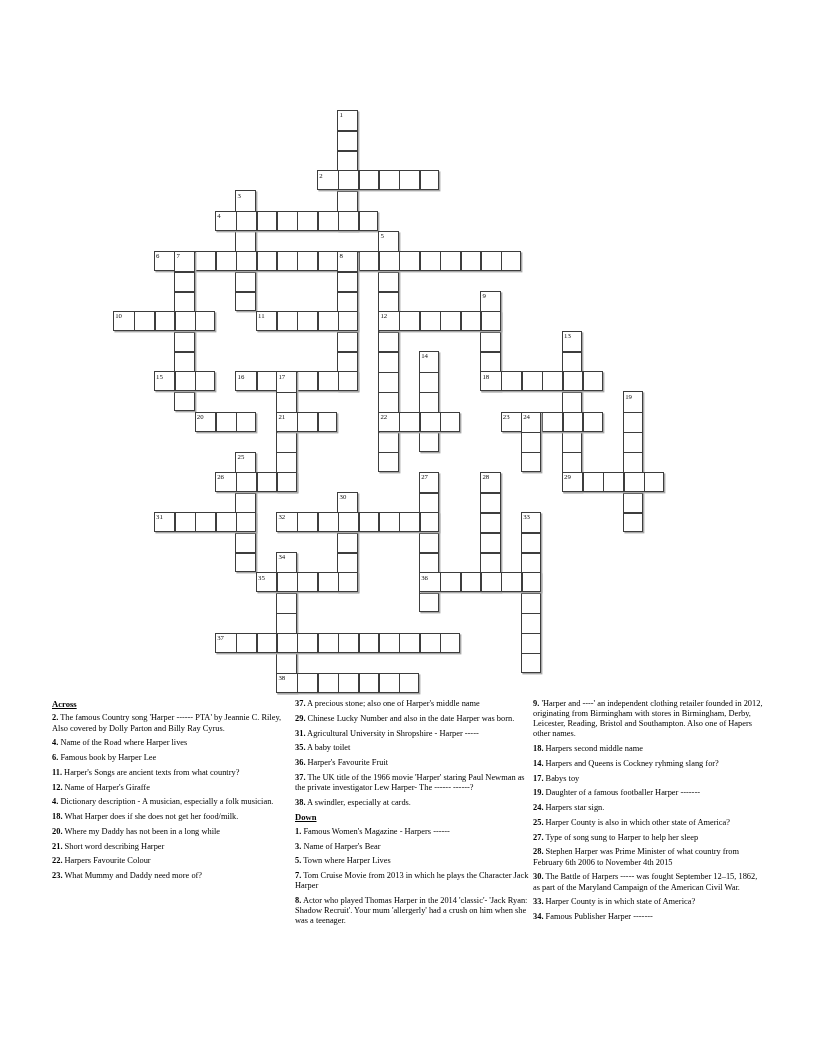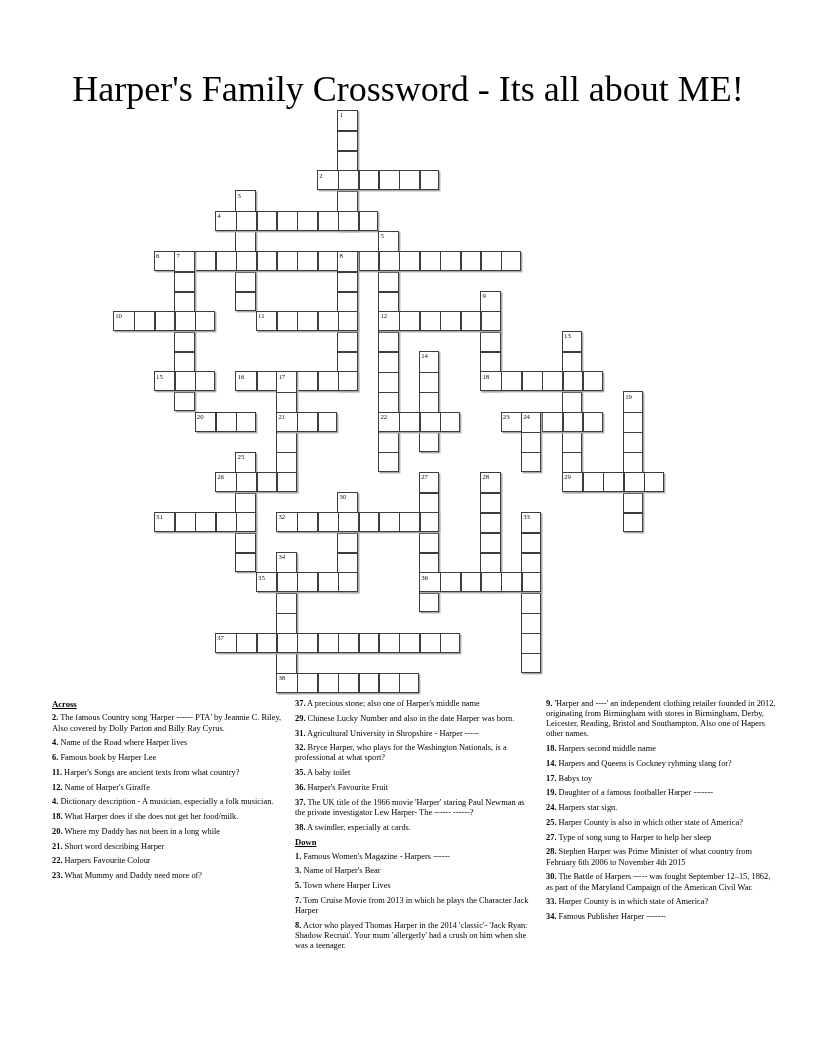--- a/index.html
+++ b/index.html
@@ -18,21 +18,20 @@
   .clues-col{position:absolute;top:699px;font-size:8.4px;line-height:1.21;
              font-family:"Liberation Serif",serif;color:#000;}
   .clues-header{font-weight:bold;text-decoration:underline;font-size:8.6px;margin:0 0 4px 0;}
   .clue{margin:0 0 4.6px 0;}
   .clue b{font-weight:bold;}
 </style>
 </head>
 <body>
 
 <div class="sheet">
-  <h1 class="page-title">Harper's Family Crossword - Its all about ME!</h1>
   <div class="grid-layer">
       <div class="word" style="left: 337.4px; top: 110px; width: 20.4px; height: 120.6px;">
         <div class="divider" style="top: 19.35px; left: 0px; height: 1.5px; width: 100%;"></div>
         <div class="divider" style="top: 39.45px; left: 0px; height: 1.5px; width: 100%;"></div>
         <div class="divider" style="top: 59.55px; left: 0px; height: 1.5px; width: 100%;"></div>
         <div class="divider" style="top: 79.65px; left: 0px; height: 1.5px; width: 100%;"></div>
         <div class="divider" style="top: 99.75px; left: 0px; height: 1.5px; width: 100%;"></div>
       </div>
       <div class="word" style="left: 317px; top: 170.3px; width: 122.4px; height: 20.1px;">
         <div class="divider" style="left: 19.65px; top: 0px; width: 1.5px; height: 100%;"></div>
@@ -357,33 +356,32 @@
       <p class="clue"><b>18.</b> What Harper does if she does not get her food/milk.</p>
       <p class="clue"><b>20.</b> Where my Daddy has not been in a long while</p>
       <p class="clue"><b>21.</b> Short word describing Harper</p>
       <p class="clue"><b>22.</b> Harpers Favourite Colour</p>
       <p class="clue"><b>23.</b> What Mummy and Daddy need more of?</p>
     </div>
   <div class="clues-col" style="left:295px;width:235px">
       <p class="clue"><b>37.</b> A precious stone; also one of Harper's middle name</p>
       <p class="clue"><b>29.</b> Chinese Lucky Number and also in the date Harper was born.</p>
       <p class="clue"><b>31.</b> Agricultural University in Shropshire - Harper -----</p>
-      <p class="clue"><b>32.</b> Bryce Harper, who plays for the Washington Nationals, is a professional at what sport?</p>
       <p class="clue"><b>35.</b> A baby toilet</p>
       <p class="clue"><b>36.</b> Harper's Favourite Fruit</p>
       <p class="clue"><b>37.</b> The UK title of the 1966 movie 'Harper' staring Paul Newman as the private investigator Lew Harper- The ------ ------?</p>
       <p class="clue"><b>38.</b> A swindler, especially at cards.</p>
       <p class="clues-header">Down</p>
       <p class="clue"><b>1.</b> Famous Women's Magazine - Harpers ------</p>
       <p class="clue"><b>3.</b> Name of Harper's Bear</p>
       <p class="clue"><b>5.</b> Town where Harper Lives</p>
       <p class="clue"><b>7.</b> Tom Cruise Movie from 2013 in which he plays the Character Jack Harper</p>
       <p class="clue"><b>8.</b> Actor who played Thomas Harper in the 2014 'classic'- 'Jack Ryan: Shadow Recruit'. Your mum 'allergerly' had a crush on him when she was a teenager.</p>
     </div>
-  <div class="clues-col" style="left:546px;width:232px">
+  <div class="clues-col" style="left:533px;width:232px">
       <p class="clue"><b>9.</b> 'Harper and ----' an independent clothing retailer founded in 2012, originating from Birmingham with stores in Birmingham, Derby, Leicester, Reading, Bristol and Southampton. Also one of Hapers other names.</p>
       <p class="clue"><b>18.</b> Harpers second middle name</p>
       <p class="clue"><b>14.</b> Harpers and Queens is Cockney ryhming slang for?</p>
       <p class="clue"><b>17.</b> Babys toy</p>
       <p class="clue"><b>19.</b> Daughter of a famous footballer Harper -------</p>
       <p class="clue"><b>24.</b> Harpers star sign.</p>
       <p class="clue"><b>25.</b> Harper County is also in which other state of America?</p>
       <p class="clue"><b>27.</b> Type of song sung to Harper to help her sleep</p>
       <p class="clue"><b>28.</b> Stephen Harper was Prime Minister of what country from February 6th 2006 to November 4th 2015</p>
       <p class="clue"><b>30.</b> The Battle of Harpers ----- was fought September 12–15, 1862, as part of the Maryland Campaign of the American Civil War.</p>

